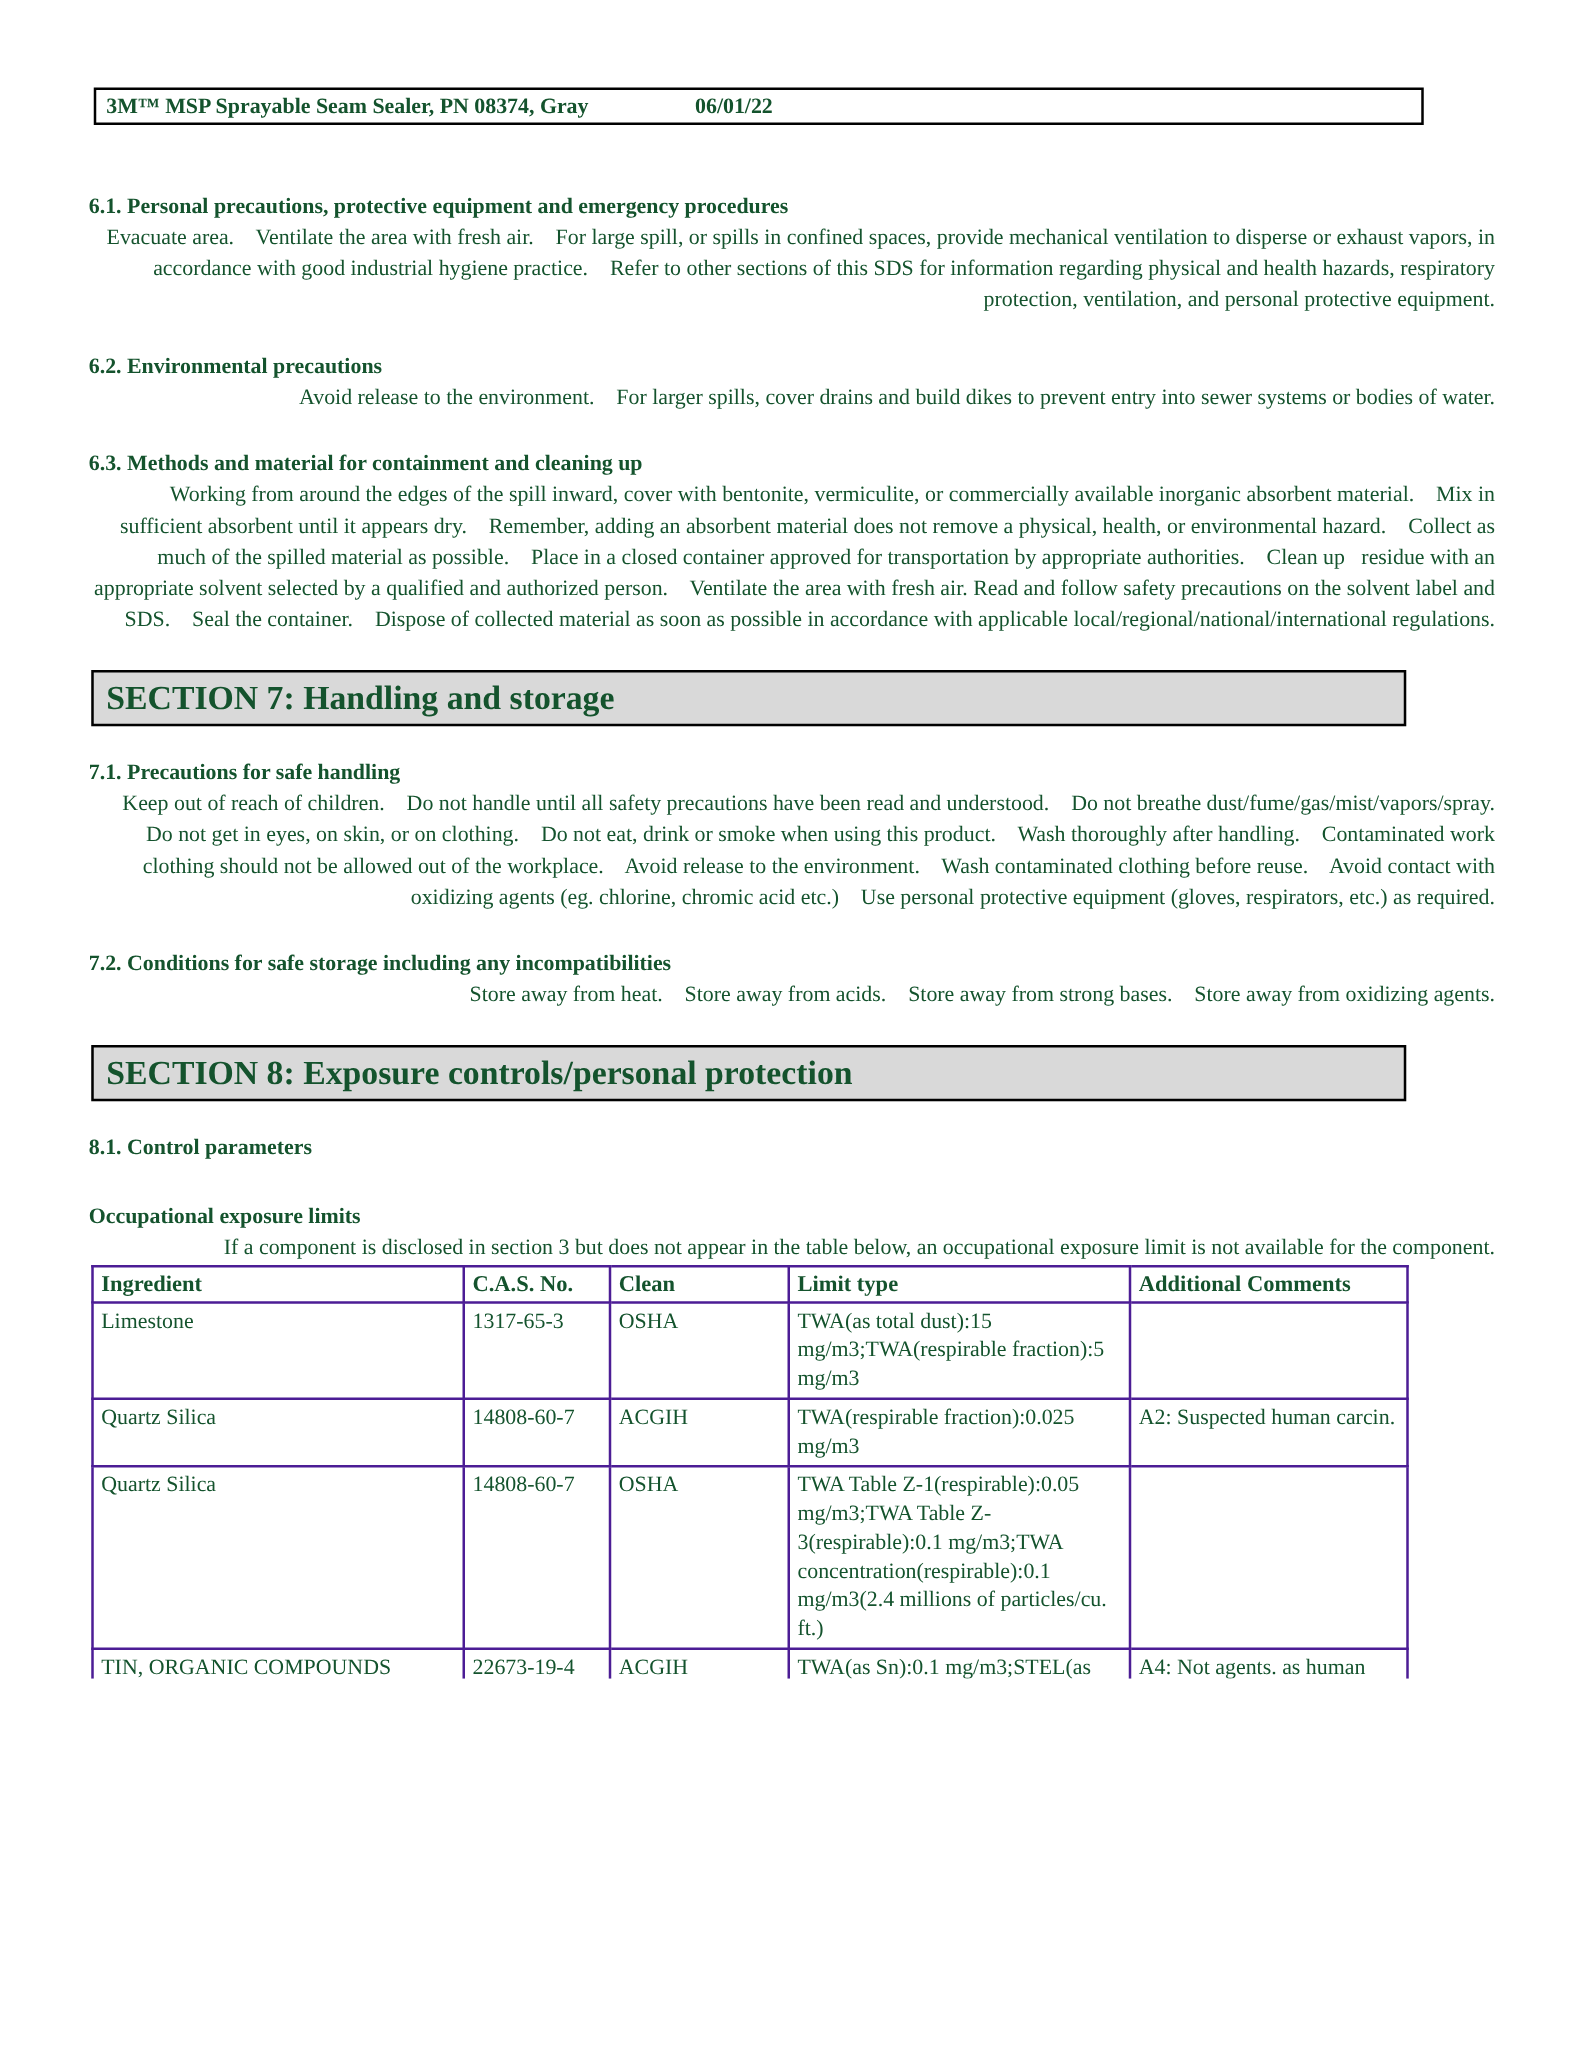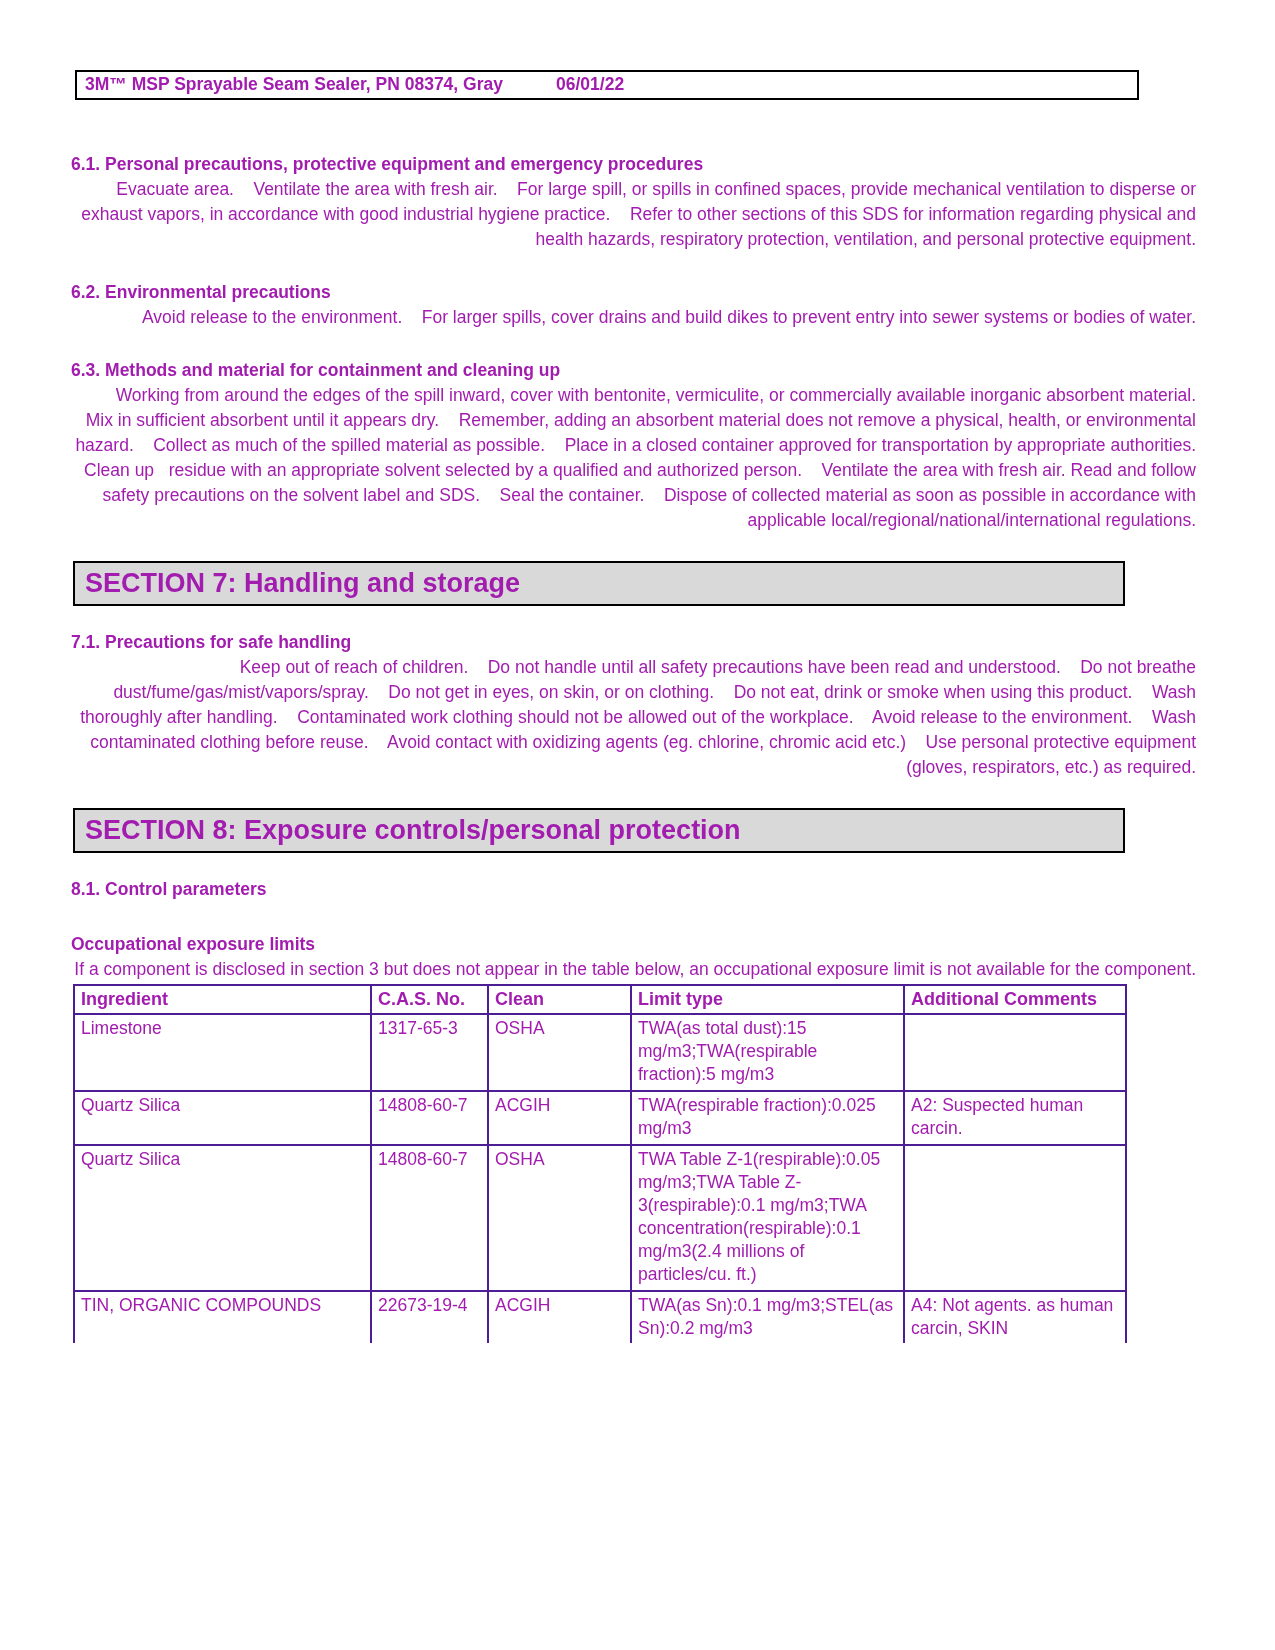--- a/index.html
+++ b/index.html
@@ -1,22 +1,22 @@
 <!DOCTYPE html>
 <html><head>
 <meta charset="utf-8">
 <style>
   html, body { margin: 0; padding: 0; background: #ffffff; }
   .page {
     position: relative;
     width: 1275px;
     height: 1343px;
     background: #ffffff;
-    color: #a21caf;
-    font-family: Liberation Sans, sans-serif;
+    color: #14532d;
+    font-family: Liberation Serif, serif;
     box-sizing: border-box;
     padding: 70px 79px 0 71px;
     overflow: hidden;
   }
 
   
   .doc-header {
     position: relative;
     box-sizing: border-box;
     width: 1064px;
@@ -127,20 +127,24 @@
     <p class="para">Working from around the edges of the spill inward, cover with bentonite, vermiculite, or commercially available inorganic absorbent material.    Mix in sufficient absorbent until it appears dry.    Remember, adding an absorbent material does not remove a physical, health, or environmental hazard.    Collect as much of the spilled material as possible.    Place in a closed container approved for transportation by appropriate authorities.    Clean up   residue with an appropriate solvent selected by a qualified and authorized person.    Ventilate the area with fresh air. Read and follow safety precautions on the solvent label and SDS.    Seal the container.    Dispose of collected material as soon as possible in accordance with applicable local/regional/national/international regulations.</p>
   </div>
 
   <div class="banner">SECTION 7: Handling and storage</div>
 
   <div class="sec">
     <p class="h">7.1. Precautions for safe handling</p>
     <p class="para">Keep out of reach of children.    Do not handle until all safety precautions have been read and understood.    Do not breathe dust/fume/gas/mist/vapors/spray.    Do not get in eyes, on skin, or on clothing.    Do not eat, drink or smoke when using this product.    Wash thoroughly after handling.    Contaminated work clothing should not be allowed out of the workplace.    Avoid release to the environment.    Wash contaminated clothing before reuse.    Avoid contact with oxidizing agents (eg. chlorine, chromic acid etc.)    Use personal protective equipment (gloves, respirators, etc.) as required.</p>
   </div>
 
+  <div class="sec">
+    <p class="h">7.2. Conditions for safe storage including any incompatibilities</p>
+    <p class="para">Store away from heat.    Store away from acids.    Store away from strong bases.    Store away from oxidizing agents.</p>
+  </div>
 
   <div class="banner">SECTION 8: Exposure controls/personal protection</div>
 
   <div class="sec s81">
     <p class="h">8.1. Control parameters</p>
   </div>
 
   <div class="oel-heading">
     <p class="h">Occupational exposure limits</p>
     <p class="para oel-intro">If a component is disclosed in section 3 but does not appear in the table below, an occupational exposure limit is not available for the component.</p>

